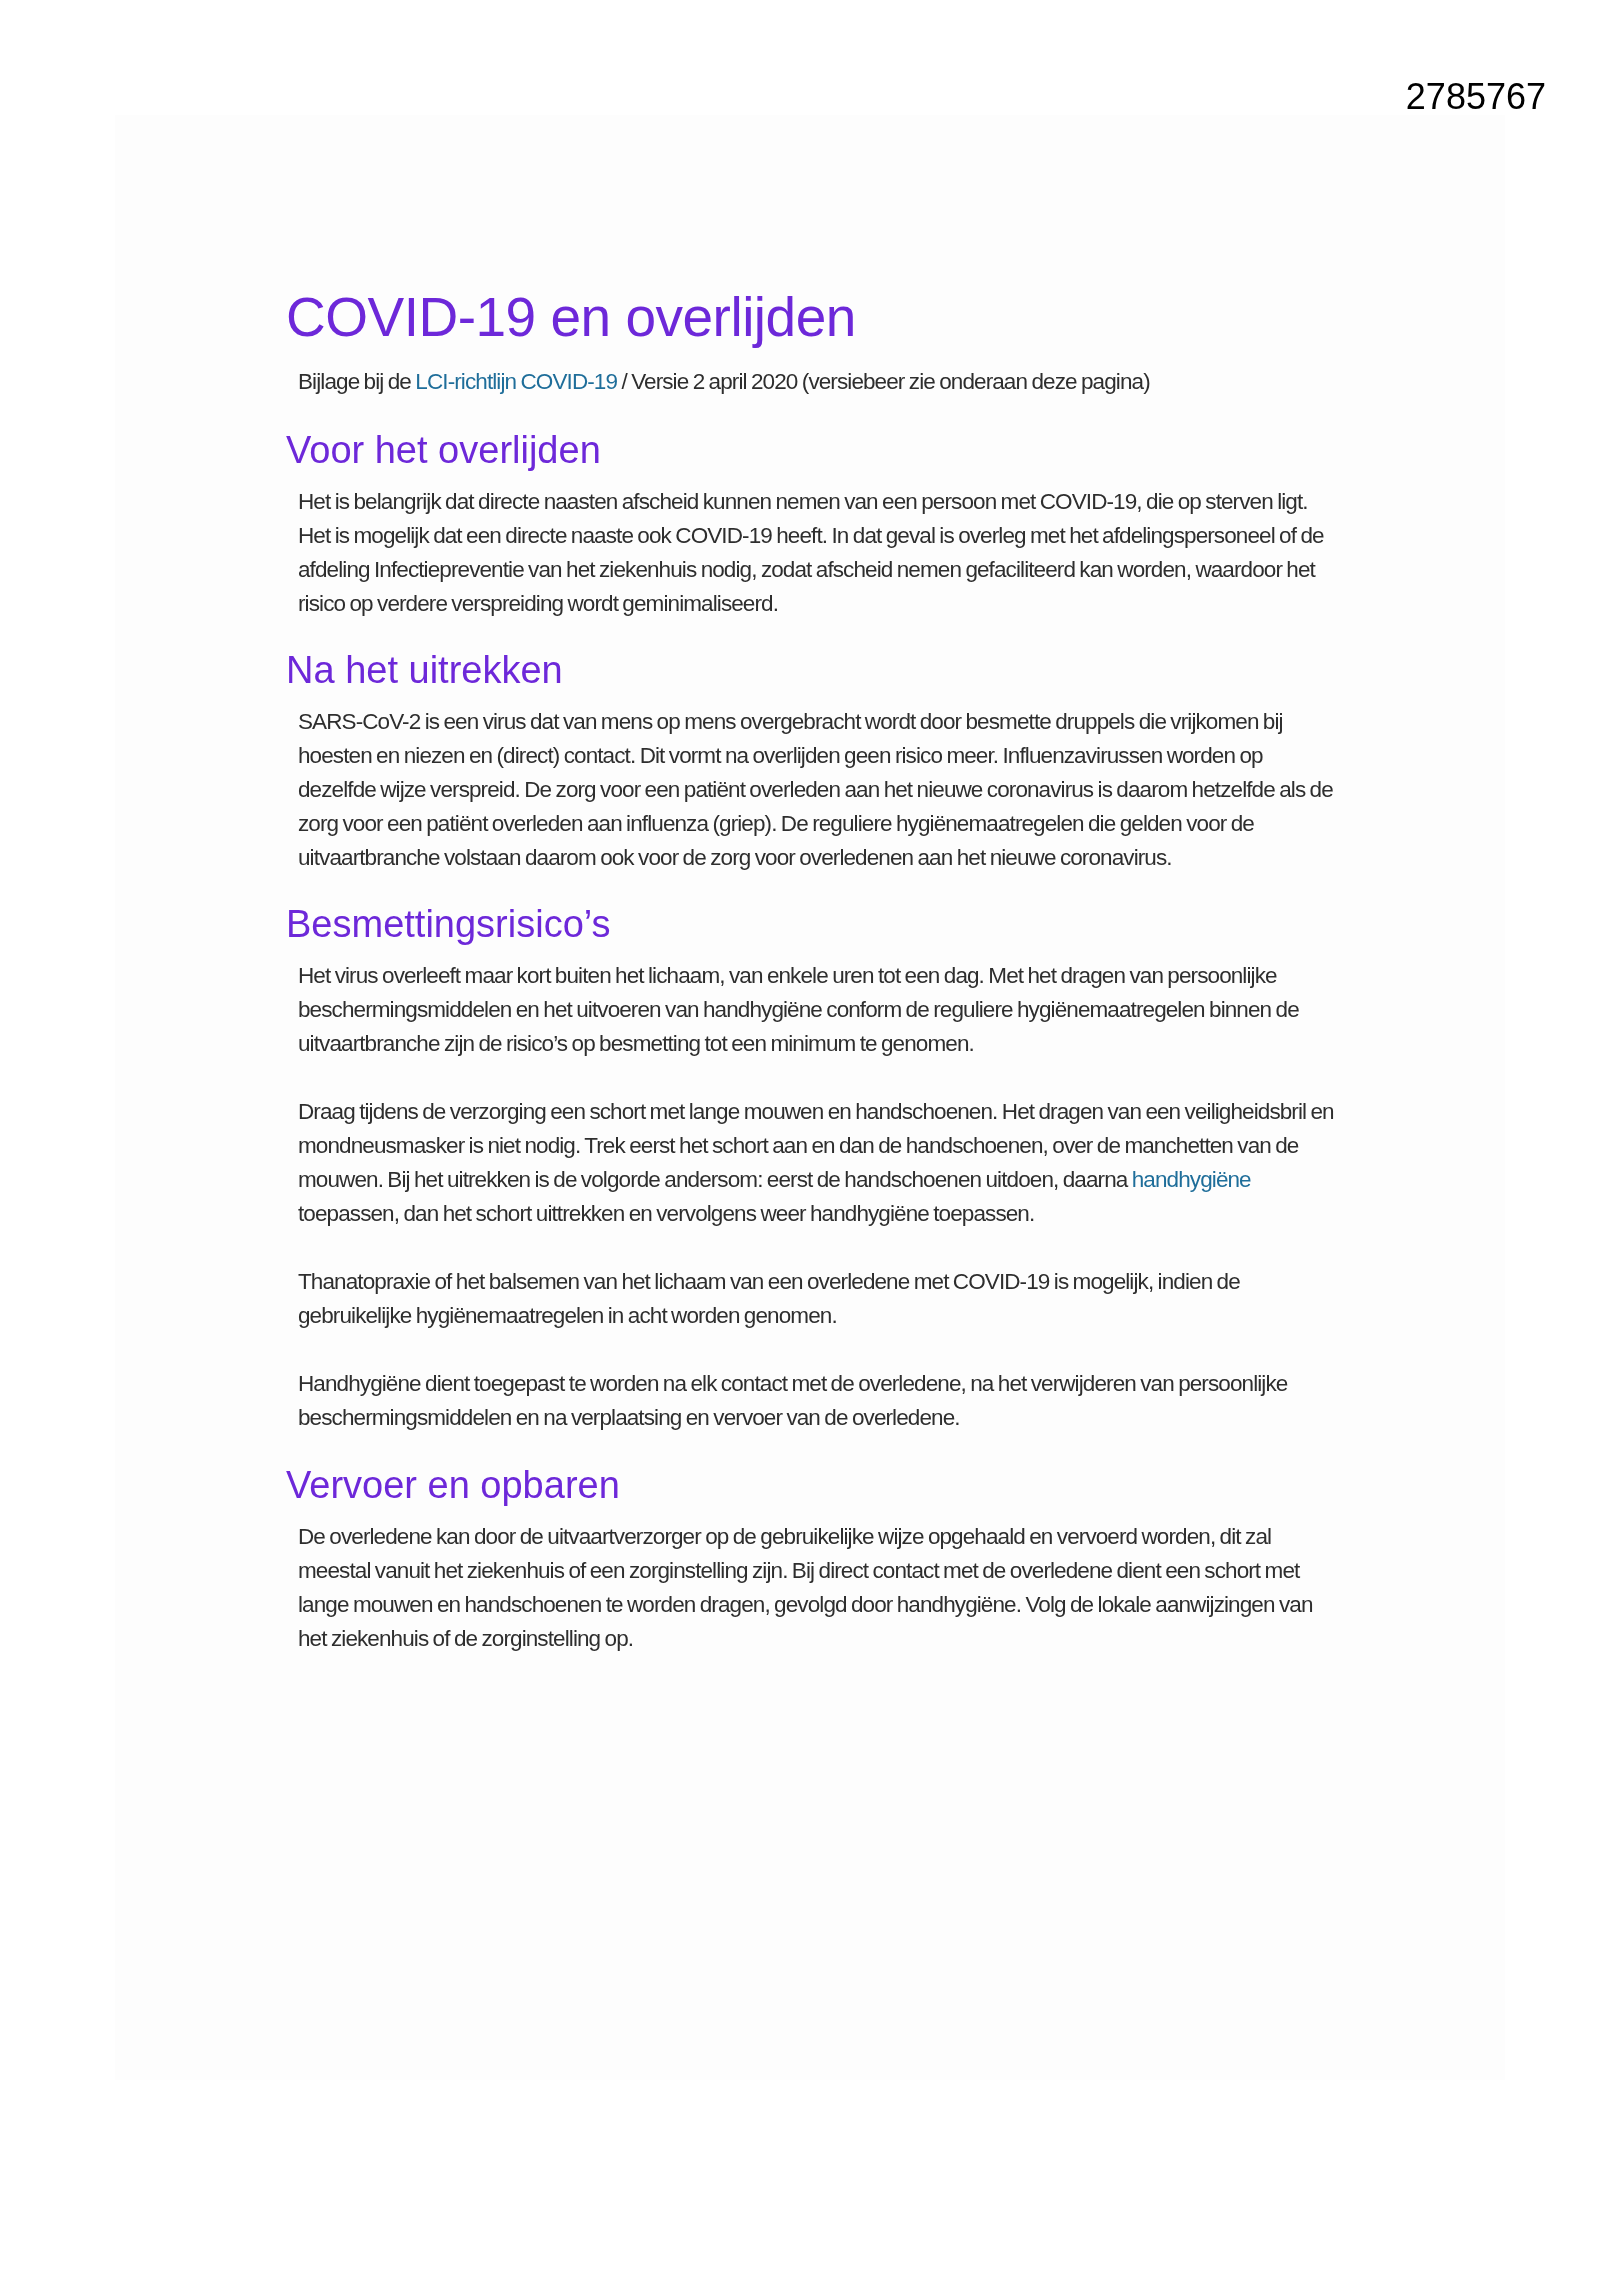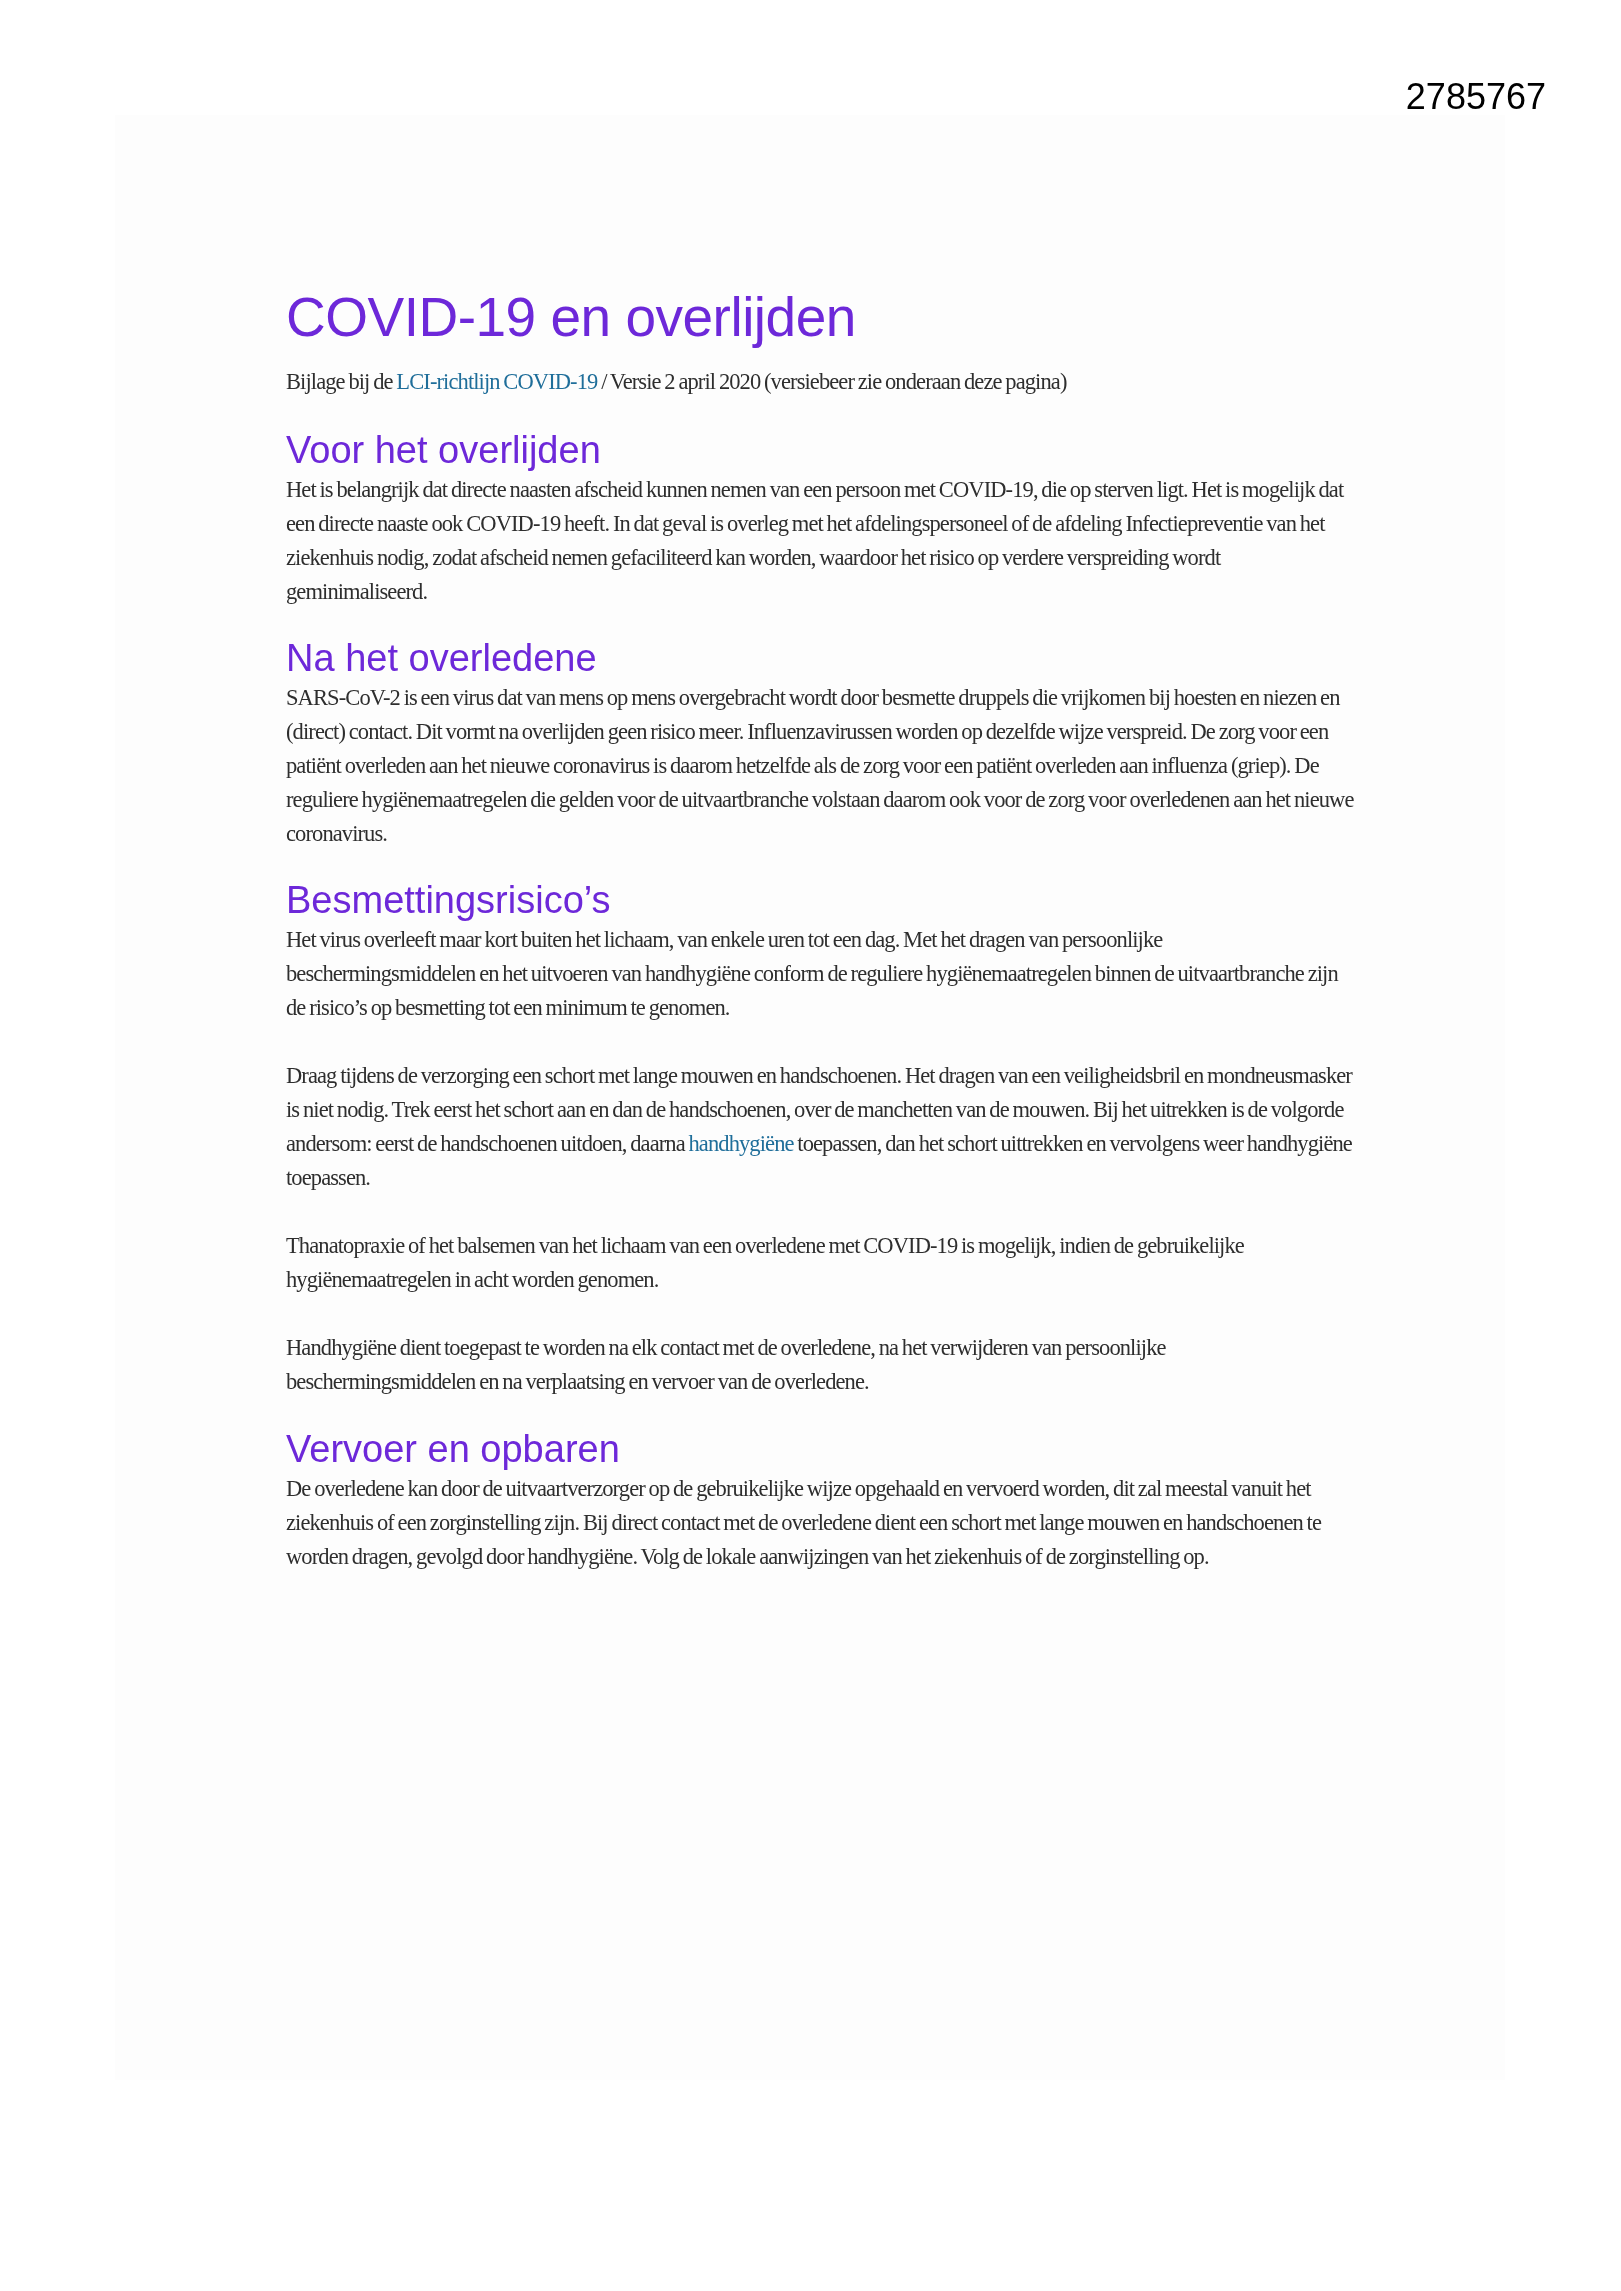--- a/index.html
+++ b/index.html
@@ -26,23 +26,23 @@
     font-family: "Liberation Sans", sans-serif;
     font-weight: normal; font-size: 55px; color: #6d28d9;
     margin: 0 0 13.7px 0; line-height: 67px; letter-spacing: -0.5px;
   }
   h2 {
     font-family: "Liberation Sans", sans-serif;
     font-weight: normal; font-size: 38px; color: #6d28d9;
     margin: 0; line-height: 45px;
   }
   p {
-    font-family: Liberation Serif, serif;
+    font-family: Liberation Sans, sans-serif;
     font-size: 22.5px; line-height: 34px; color: #2e2e2e;
-    margin: 0; letter-spacing: -0.9px; word-spacing: -1px;
+    margin: 12px; letter-spacing: -0.9px; word-spacing: -1px;
   }
   .subtitle { margin-bottom: 29px; }
   .section { margin-bottom: 27.4px; }
   .para-gap { margin-top: 34px; }
   a, .link { color: #1f6e9a; text-decoration: none; }
 </style>
 </head>
 <body>
 
 <div class="doc-id">2785767</div>
@@ -53,21 +53,21 @@
   <h1>COVID-19 en overlijden</h1>
 
   <p class="subtitle"><span>Bijlage bij de </span><a class="link">LCI-richtlijn COVID-19</a><span> / Versie 2 april 2020 (versiebeer zie onderaan deze pagina)</span></p>
 
   <div class="section">
     <h2>Voor het overlijden</h2>
     <p>Het is belangrijk dat directe naasten afscheid kunnen nemen van een persoon met COVID-19, die op sterven ligt. Het is mogelijk dat een directe naaste ook COVID-19 heeft. In dat geval is overleg met het afdelingspersoneel of de afdeling Infectiepreventie van het ziekenhuis nodig, zodat afscheid nemen gefaciliteerd kan worden, waardoor het risico op verdere verspreiding wordt geminimaliseerd.</p>
   </div>
 
   <div class="section">
-    <h2>Na het overledene</h2>
+    <h2>Na het uitrekken</h2>
     <p>SARS-CoV-2 is een virus dat van mens op mens overgebracht wordt door besmette druppels die vrijkomen bij hoesten en niezen en (direct) contact. Dit vormt na overlijden geen risico meer. Influenzavirussen worden op dezelfde wijze verspreid. De zorg voor een patiënt overleden aan het nieuwe coronavirus is daarom hetzelfde als de zorg voor een patiënt overleden aan influenza (griep). De reguliere hygiënemaatregelen die gelden voor de uitvaartbranche volstaan daarom ook voor de zorg voor overledenen aan het nieuwe coronavirus.</p>
   </div>
 
   <div class="section">
     <h2>Besmettingsrisico’s</h2>
     <p>Het virus overleeft maar kort buiten het lichaam, van enkele uren tot een dag. Met het dragen van persoonlijke beschermingsmiddelen en het uitvoeren van handhygiëne conform de reguliere hygiënemaatregelen binnen de uitvaartbranche zijn de risico’s op besmetting tot een minimum te genomen.</p>
     <p class="para-gap"><span>Draag tijdens de verzorging een schort met lange mouwen en handschoenen. Het dragen van een veiligheidsbril en mondneusmasker is niet nodig. Trek eerst het schort aan en dan de handschoenen, over de manchetten van de mouwen. Bij het uitrekken is de volgorde andersom: eerst de handschoenen uitdoen, daarna </span><a class="link">handhygiëne</a><span> toepassen, dan het schort uittrekken en vervolgens weer handhygiëne toepassen.</span></p>
     <p class="para-gap">Thanatopraxie of het balsemen van het lichaam van een overledene met COVID-19 is mogelijk, indien de gebruikelijke hygiënemaatregelen in acht worden genomen.</p>
     <p class="para-gap">Handhygiëne dient toegepast te worden na elk contact met de overledene, na het verwijderen van persoonlijke beschermingsmiddelen en na verplaatsing en vervoer van de overledene.</p>
   </div>

